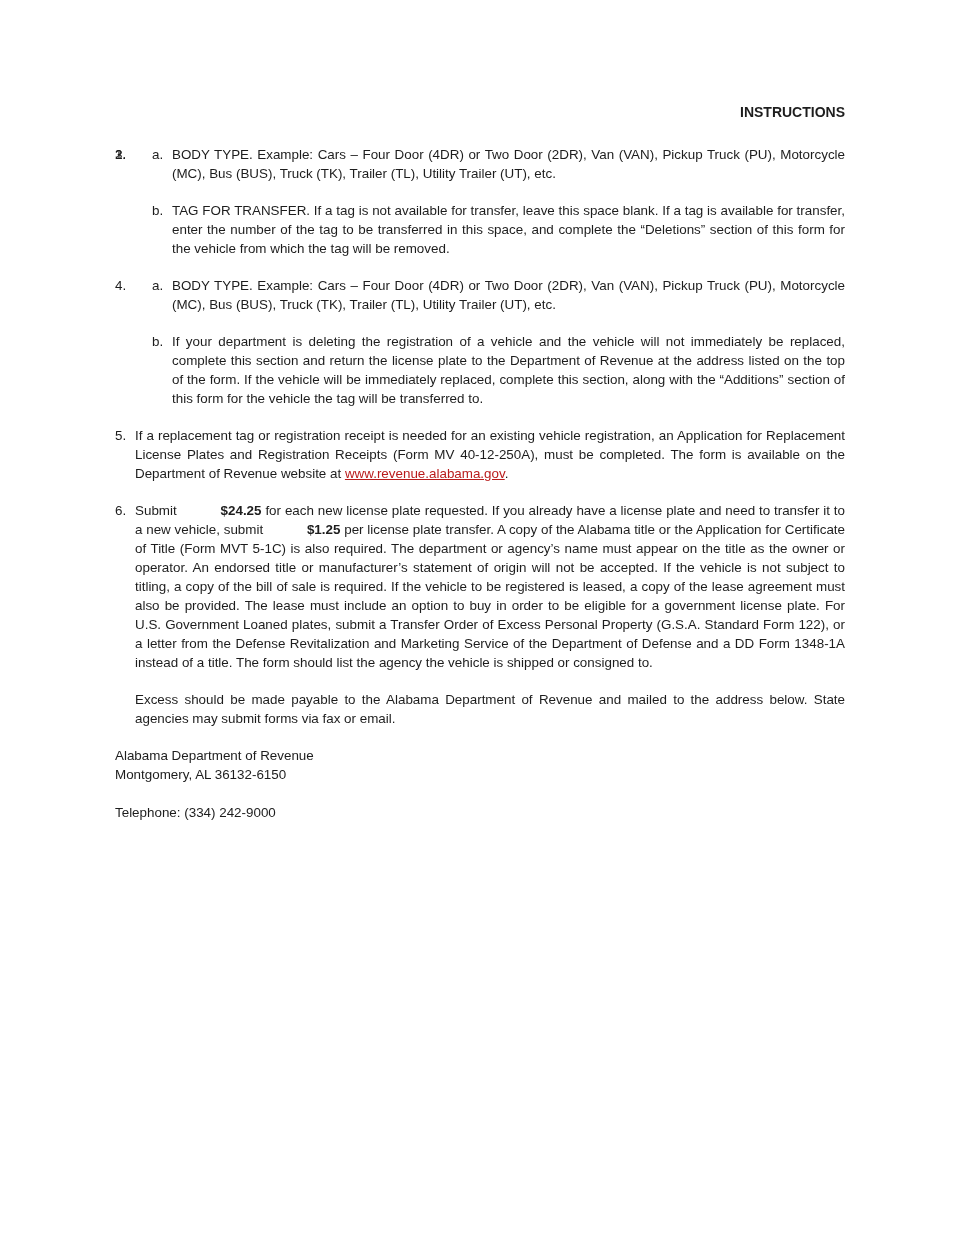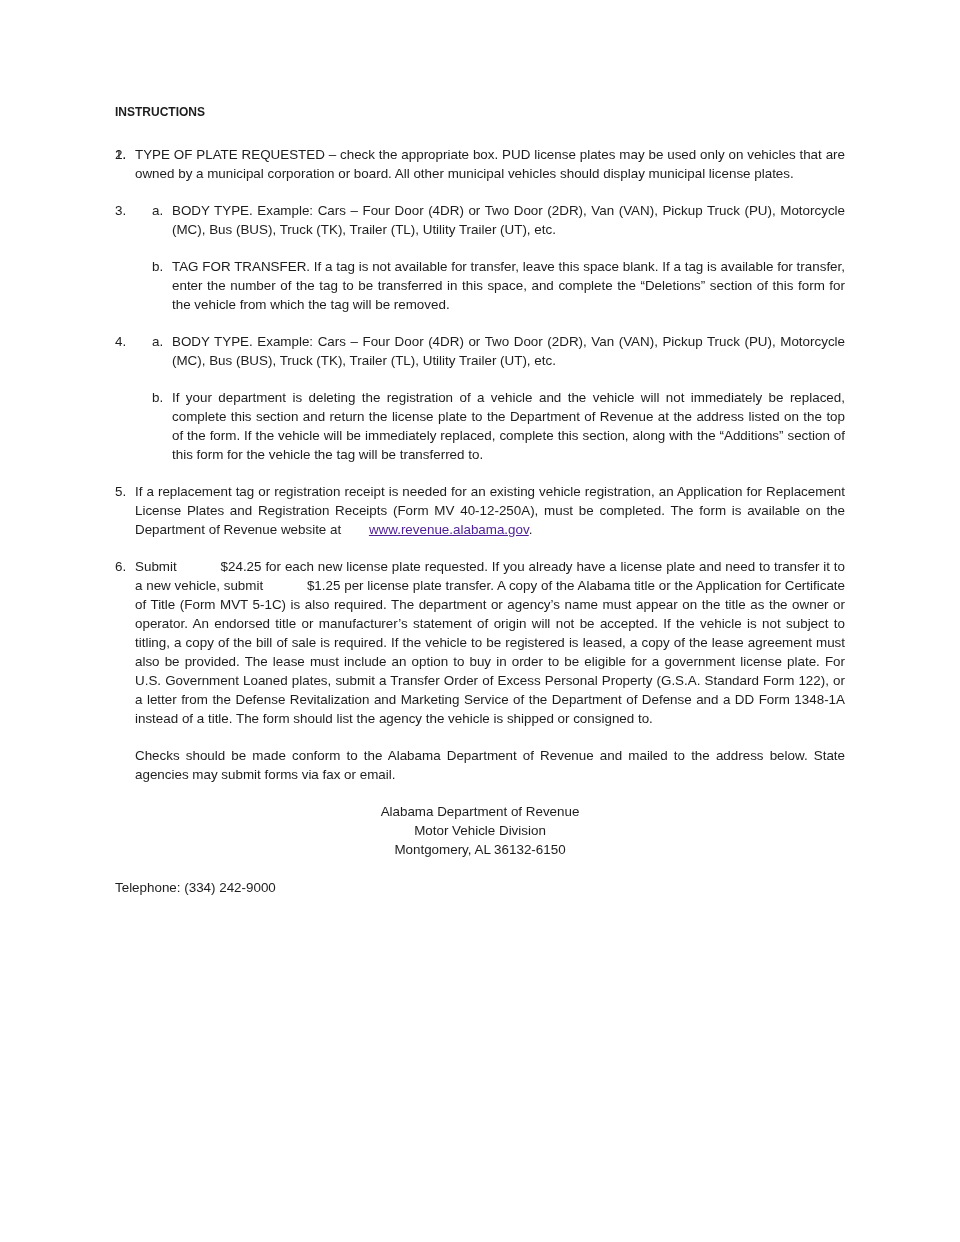--- a/index.html
+++ b/index.html
@@ -9,75 +9,74 @@
     height: 1242px;
     background: #ffffff;
     color: #1d1d1d;
     font-family: "Liberation Sans", sans-serif;
     font-size: 13.4px;
     line-height: 19px;
     overflow: hidden;
   }
   .page { padding: 100px 115px 0 115px; }
   .doc-title {
-    text-align: left;
+    text-align: right;
     font-weight: bold;
-    font-size: 12px;
+    font-size: 14px;
     line-height: 24px;
     margin-bottom: 21px;
   }
   .item {
     position: relative;
     padding-left: 20px;
     text-align: justify;
     margin-bottom: 18px;
   }
   .num {
     position: absolute;
     left: 0;
     top: 0;
   }
   .sub { margin-left: 37px; }
-  .bold { font-weight: normal; padding-left: 40px; }
-  .weblink { text-decoration: underline; color: #4c1d95; margin-left: 24px; }
-  .address-block { text-align: center; margin-bottom: 18px; }
+  .bold { font-weight: bold; padding-left: 40px; }
+  .weblink { text-decoration: underline; color: #b91c1c; }
+  .address-block { margin-bottom: 18px; }
   .phone-line { text-align: left; margin-top: 19px; margin-bottom: 19px; }
   .footnote { text-align: justify; margin-top: 33px; }
 </style>
 </head>
 <body>
 
 <div class="page">
 
   <div class="doc-title">INSTRUCTIONS</div>
 
   <div class="item"><span class="num">1.</span></div>
 
-  <div class="item"><span class="num">2.</span><span>TYPE OF PLATE REQUESTED – check the appropriate box. PUD license plates may be used only on vehicles that are owned by a municipal corporation or board. All other municipal vehicles should display municipal license plates.</span></div>
+  <div class="item"><span class="num">2.</span></div>
 
   <div class="item"><span class="num">3.</span></div>
 
   <div class="item sub"><span class="num">a.</span><span>BODY TYPE. Example: Cars – Four Door (4DR) or Two Door (2DR), Van (VAN), Pickup Truck (PU), Motor­cycle (MC), Bus (BUS), Truck (TK), Trailer (TL), Utility Trailer (UT), etc.</span></div>
 
   <div class="item sub"><span class="num">b.</span><span>TAG FOR TRANSFER. If a tag is not available for transfer, leave this space blank. If a tag is available for transfer, enter the number of the tag to be transferred in this space, and complete the “Deletions” section of this form for the vehicle from which the tag will be removed.</span></div>
 
   <div class="item"><span class="num">4.</span></div>
 
   <div class="item sub"><span class="num">a.</span><span>BODY TYPE. Example: Cars – Four Door (4DR) or Two Door (2DR), Van (VAN), Pickup Truck (PU), Motor­cycle (MC), Bus (BUS), Truck (TK), Trailer (TL), Utility Trailer (UT), etc.</span></div>
 
   <div class="item sub"><span class="num">b.</span><span>If your department is deleting the registration of a vehicle and the vehicle will not immediately be replaced, complete this section and return the license plate to the Department of Revenue at the address listed on the top of the form. If the vehicle will be immediately replaced, complete this section, along with the “Additions” section of this form for the vehicle the tag will be transferred to.</span></div>
 
   <div class="item"><span class="num">5.</span><span>If a replacement tag or registration receipt is needed for an existing vehicle registration, an Application for Replace­ment License Plates and Registration Receipts (Form MV 40-12-250A), must be completed. The form is available on the Department of Revenue website at </span><span class="weblink">www.revenue.alabama.gov</span><span>.</span></div>
 
   <div class="item"><span class="num">6.</span><span>Submit </span><span class="bold">$24.25</span><span> for each new license plate requested. If you already have a license plate and need to transfer it to a new vehicle, submit </span><span class="bold">$1.25</span><span> per license plate transfer. A copy of the Alabama title or the Application for Certificate of Title (Form MVT 5-1C) is also required. The department or agency’s name must appear on the title as the owner or operator. An endorsed title or manufacturer’s statement of origin will not be accepted. If the vehicle is not subject to titling, a copy of the bill of sale is required. If the vehicle to be registered is leased, a copy of the lease agreement must also be provided. The lease must include an option to buy in order to be eligible for a government license plate. For U.S. Government Loaned plates, submit a Transfer Order of Excess Personal Property (G.S.A. Standard Form 122), or a letter from the Defense Revitalization and Marketing Service of the Department of Defense and a DD Form 1348-1A instead of a title. The form should list the agency the vehicle is shipped or consigned to.</span></div>
 
-  <div class="item"><span>Checks should be made conform to the Alabama Department of Revenue and mailed to the address below. State agencies may submit forms via fax or email.</span></div>
+  <div class="item"><span>Excess should be made payable to the Alabama Department of Revenue and mailed to the address below. State agencies may submit forms via fax or email.</span></div>
 
   <div class="address-block">
     <div>Alabama Department of Revenue</div>
-    <div>Motor Vehicle Division</div>
     <div>Montgomery, AL 36132-6150</div>
   </div>
 
   <div class="phone-line">Telephone: (334) 242-9000</div>
 
 
 </div>
 
 </body></html>

